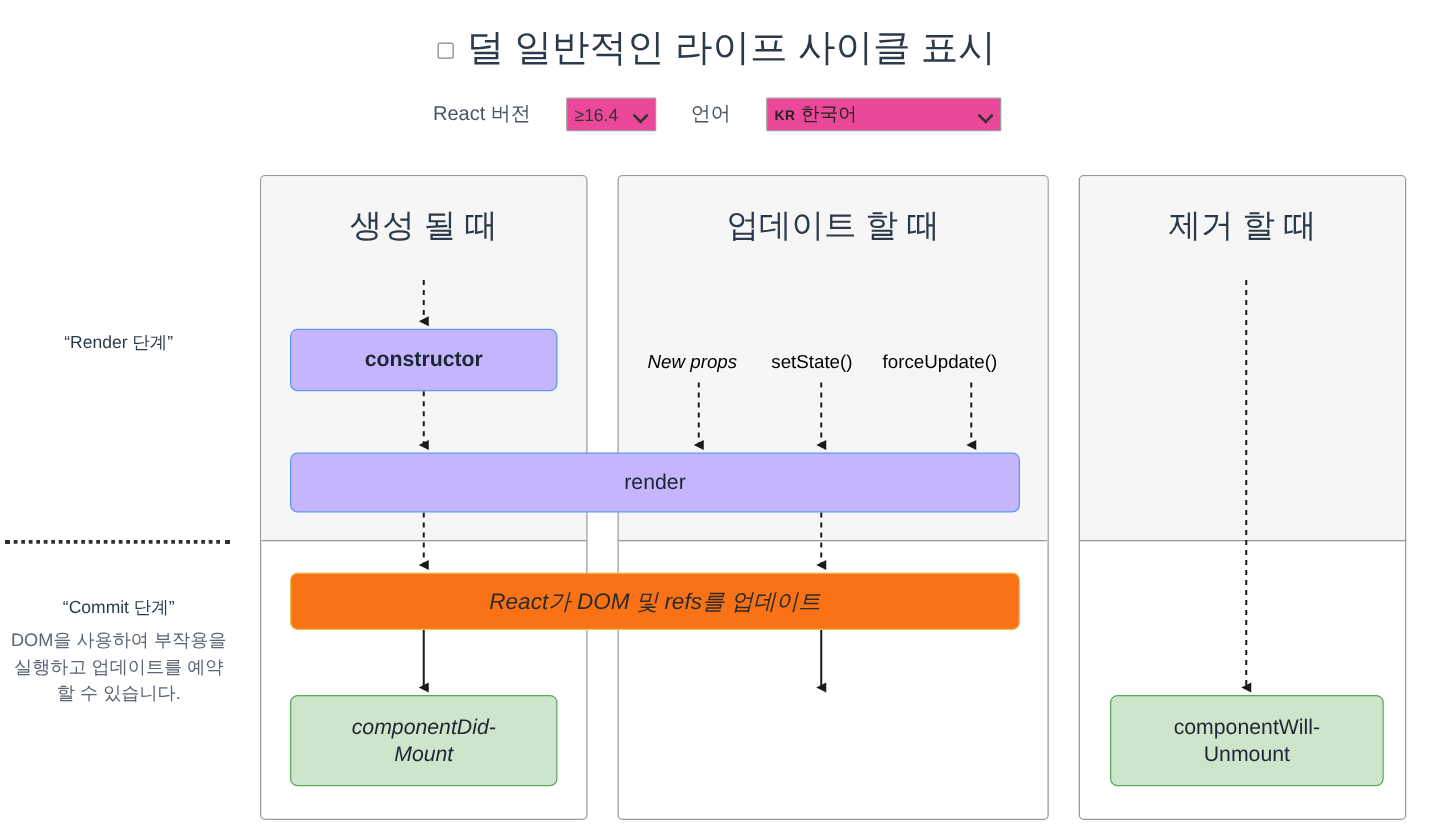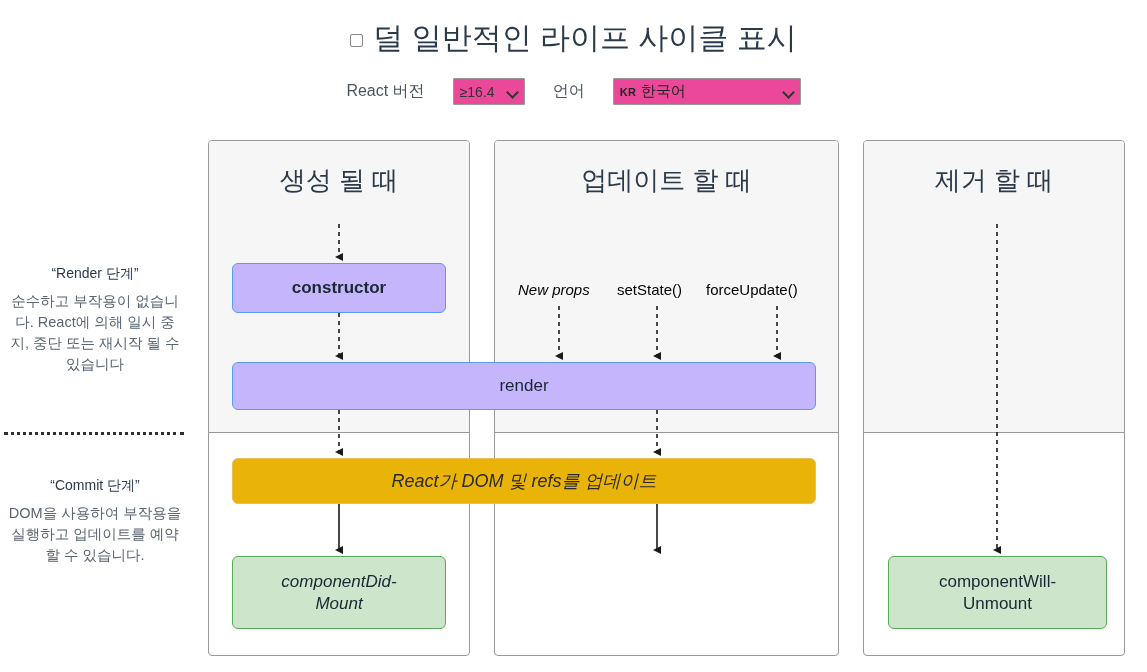--- a/index.html
+++ b/index.html
@@ -107,21 +107,21 @@
     position: absolute;
     border-radius: 6px;
     display: flex; align-items: center; justify-content: center;
     text-align: center;
     font-size: 17px; color: #1c2733;
     line-height: 1.25;
     z-index: 5;
   }
   .node.blue { background: #c4b5fd; border: 1px solid #5a9bef; font-weight: bold; }
   .node.yellow {
-    background: #eab308; border: 1px solid #e8bf57;
+    background: #f97316; border: 1px solid #e8bf57;
     font-style: italic; font-size: 18px; color: #2b2b2b;
   }
   .node.green { background: #cde5ca; border: 1px solid #5aa85a; }
 
   #n-constructor { left: 232px; top: 263px; width: 214px; height: 50px; }
   #n-render      { left: 232px; top: 362px; width: 584px; height: 48px; font-weight: normal; }
   #n-react-dom   { left: 232px; top: 458px; width: 584px; height: 46px; }
   #n-cdm         { left: 232px; top: 556px; width: 214px; height: 73px; font-style: italic; }
   #n-cdu         { left: 518px; top: 556px; width: 299px; height: 73px; }
   #n-cwu         { left: 888px; top: 556px; width: 219px; height: 73px; }
@@ -163,21 +163,20 @@
       </select>
       <span class="lang-display">
         <span class="lang-cc">KR</span>
         <span>한국어</span>
       </span>
     </span>
   </div>
 
   <div class="sidebar">
     <div class="phase-head">“Render 단계”</div>
-    <div class="phase-desc">순수하고 부작용이 없습니다. React에 의해 일시 중지, 중단 또는 재시작 될 수 있습니다</div>
   </div>
   <div class="dotted-sep"></div>
   <div class="sidebar2">
     <div class="phase-head">“Commit 단계”</div>
     <div class="phase-desc">DOM을 사용하여 부작용을 실행하고 업데이트를 예약 할 수 있습니다.</div>
   </div>
 
   <div class="col" id="col1">
     <div class="col-render-bg"></div>
     <div class="col-title">생성 될 때</div>

